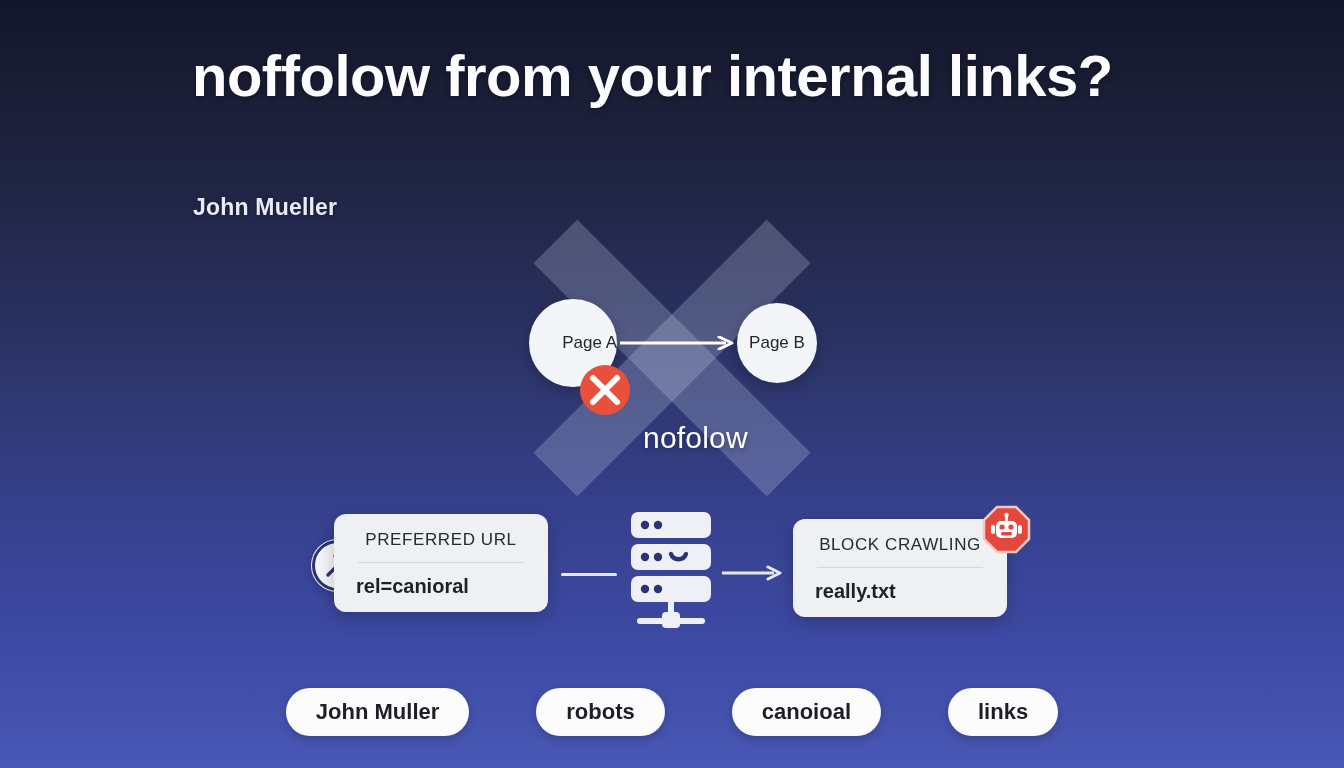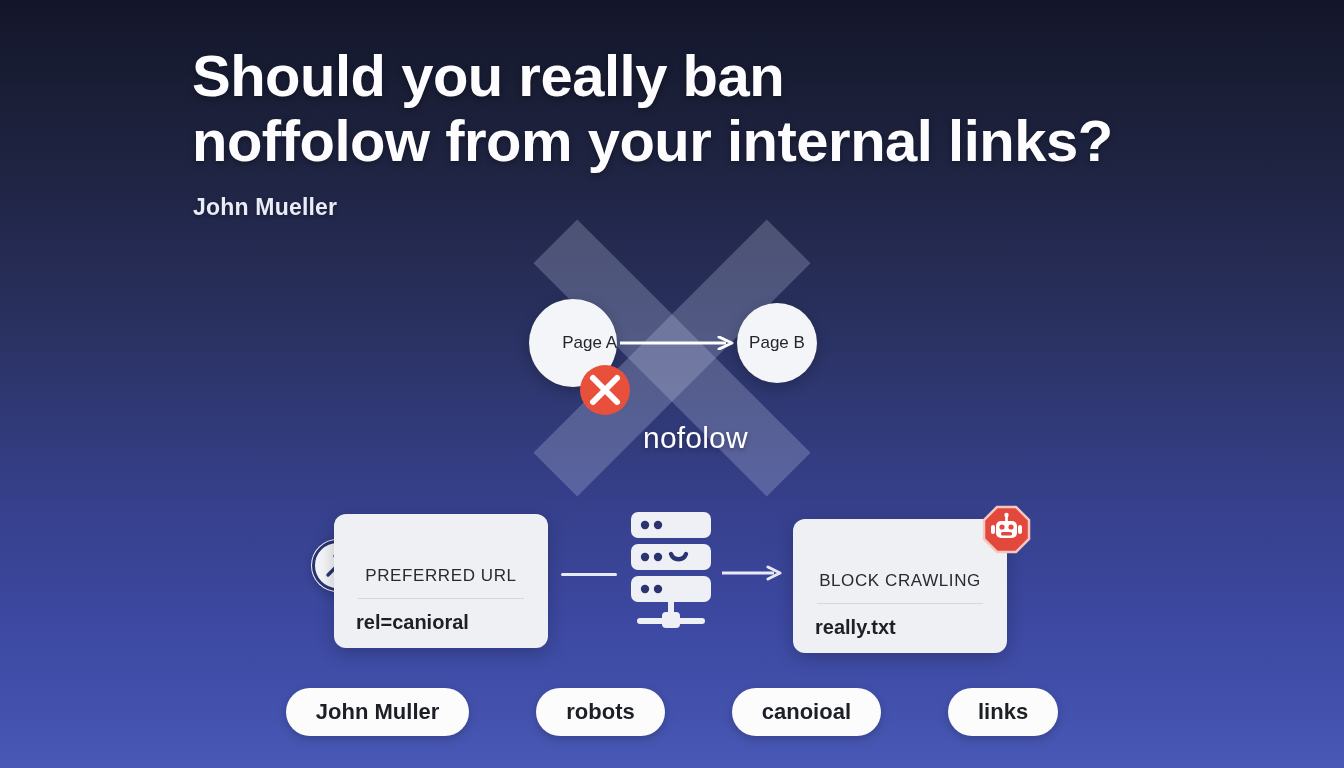--- a/index.html
+++ b/index.html
@@ -108,21 +108,20 @@
     box-shadow:0 6px 18px rgba(0,0,0,.22);
     padding:16px 22px 14px;
   }
   .card .card-title {
     color:#262a31;
     font-size:17px;
     font-weight:400;
     letter-spacing:.6px;
     text-align:center;
     white-space:nowrap;
-    margin-top:36px;
   }
   .card .card-divider {
     height:1px;
     background:#d3d7e0;
     margin:12px 2px 12px;
   }
   .card .card-value {
     color:#1d2026;
     font-size:20px;
     font-weight:700;
@@ -187,21 +186,20 @@
     box-shadow:0 3px 10px rgba(0,0,0,.2);
     white-space:nowrap;
   }
 </style>
 </head>
 <body>
 
 <div class="slide">
 
   <div class="headline">
-    <div>Should you really ban</div>
     <div>noffolow from your internal links?</div>
   </div>
   <div class="byline">John Mueller</div>
 
   <div class="big-x">
     <div class="bar a"></div>
     <div class="bar b"></div>
   </div>
 
   <div class="node node-a">

